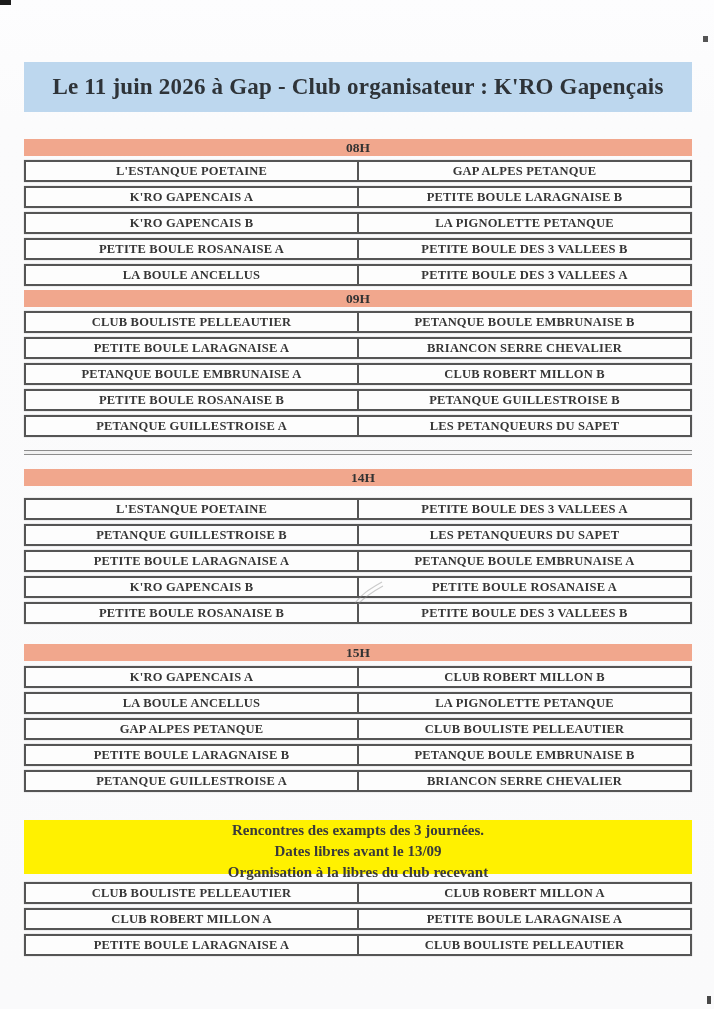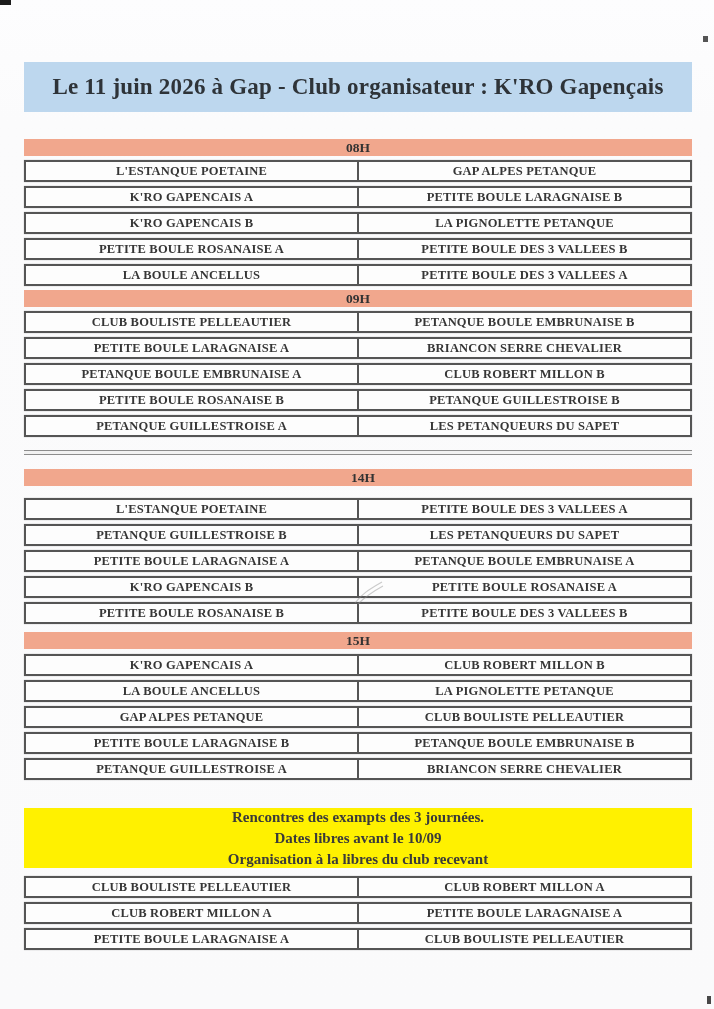--- a/index.html
+++ b/index.html
@@ -46,36 +46,36 @@
     flex: 1 1 50%;
     display: flex; align-items: center; justify-content: center;
     font-weight: bold; font-size: 12.5px; color: #363636;
     letter-spacing: 0.2px; white-space: nowrap; overflow: hidden;
   }
   .cell.left { border-right: 2px solid #555; }
 
   .session-08 { margin-top: 27px; }
   .session-09 { margin-top: 2px; }
   .session-14 .time-bar { margin-bottom: 12px; padding-left: 10px; }
-  .session-15 { margin-top: 8px; }
+  .session-15 { margin-top: 20px; }
   .session-15 .time-bar { margin-bottom: 5px; }
 
   .separator-line {
     margin-top: 13px; margin-bottom: 14px;
     height: 3px;
     border-top: 1.5px solid #8d8d8d;
     border-bottom: 1.5px solid #8d8d8d;
     background: #f2f2f2;
   }
 
   .notice-box {
     margin-top: 28px;
-    height: 60px;
+    height: 54px;
     background: var(--notice-bg, #FFF100);
-    display: flex; flex-direction: column; align-items: center; justify-content: center;
+    display: flex; flex-direction: column; align-items: center; 
     font-weight: bold; font-size: 15px; color: #3a3a3a;
   }
   .notice-line { line-height: 21px; }
 
   .exempt-block { margin-top: 8px; }
 
   .artifact { position: absolute; background: #1c1c1c; }
   .artifact.a1 { left: 0; top: 0; width: 11px; height: 5px; }
   .artifact.a2 { right: 6px; top: 36px; width: 5px; height: 6px; opacity: .75; }
   .artifact.a3 { right: 3px; bottom: 5px; width: 4px; height: 8px; opacity: .8; }
@@ -185,21 +185,21 @@
         <div class="cell">PETANQUE BOULE EMBRUNAISE B</div>
       </div>
       <div class="match-row">
         <div class="cell left">PETANQUE GUILLESTROISE A</div>
         <div class="cell">BRIANCON SERRE CHEVALIER</div>
       </div>
     </div>
 
     <div class="notice-box">
       <div class="notice-line">Rencontres des exampts des 3 journées.</div>
-      <div class="notice-line">Dates libres avant le 10/09</div>
+      <div class="notice-line">Dates libres avant le 13/09</div>
       <div class="notice-line">Organisation à la libres du club recevant</div>
     </div>
 
     <div class="exempt-block">
       <div class="match-row">
         <div class="cell left">CLUB BOULISTE PELLEAUTIER</div>
         <div class="cell">CLUB ROBERT MILLON A</div>
       </div>
       <div class="match-row">
         <div class="cell left">CLUB ROBERT MILLON A</div>

